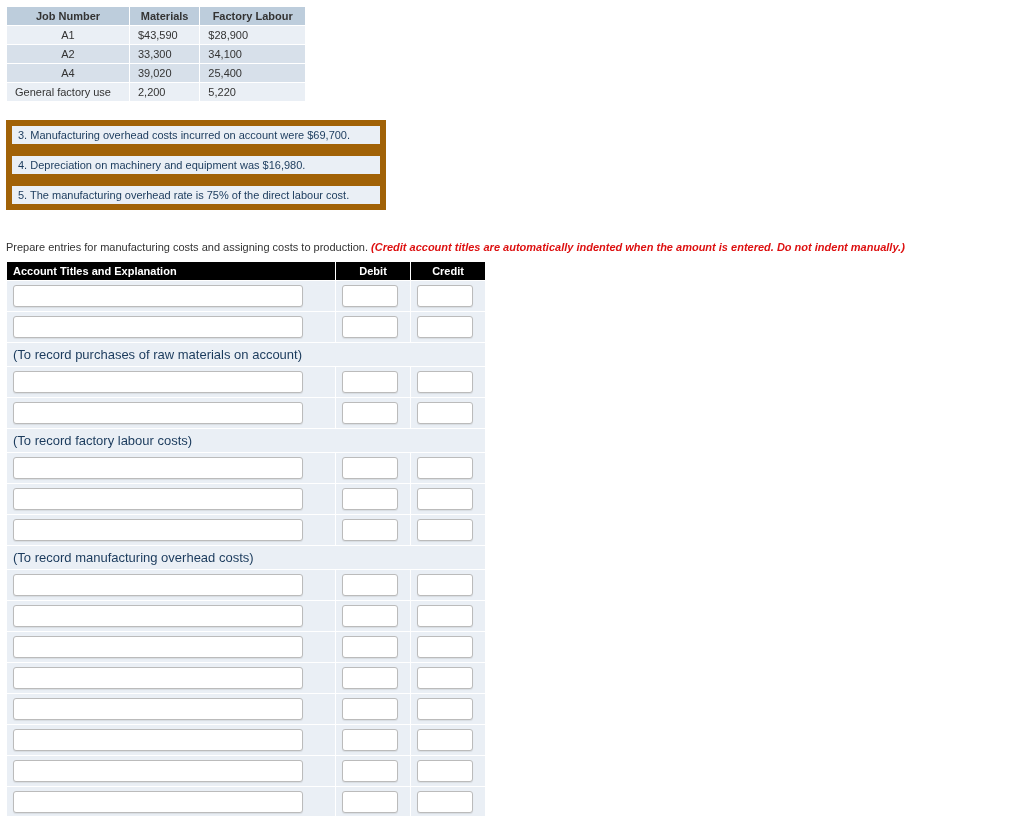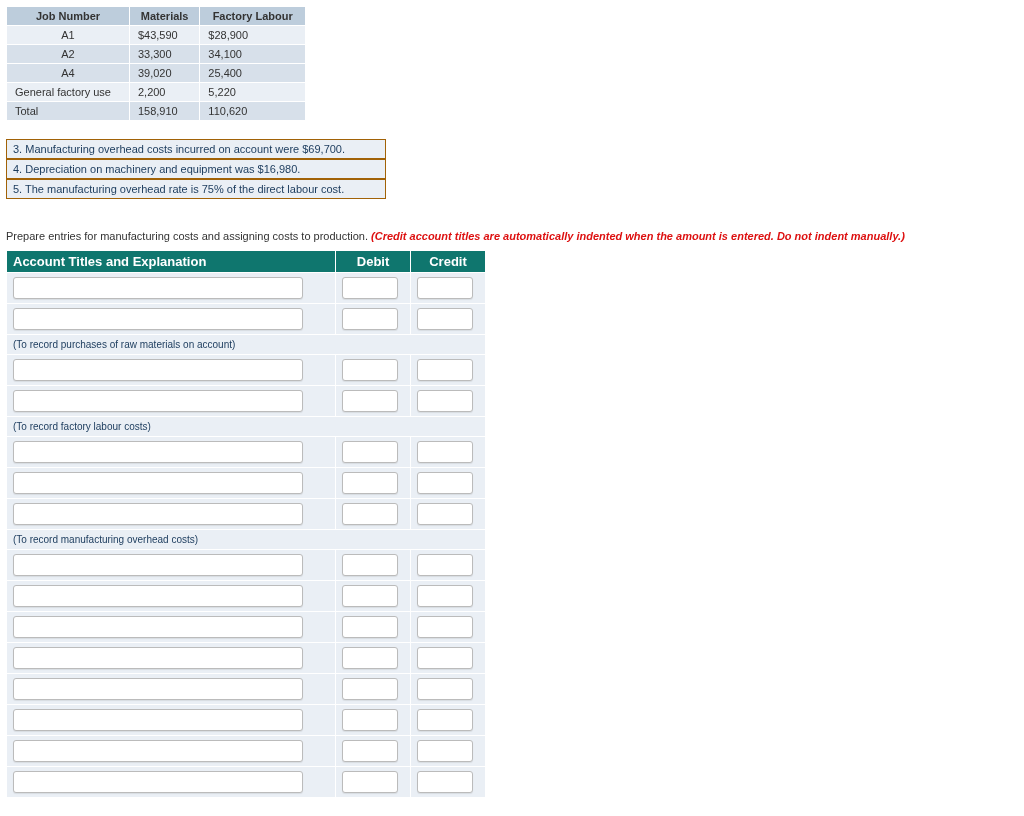--- a/index.html
+++ b/index.html
@@ -30,57 +30,57 @@
   .cost-table td:first-child { text-align: center; }
   .cost-table tr.odd td { background: #eaeff5; }
   .cost-table tr.even td { background: #d7e0ea; }
   .cost-table tr.general td:first-child { text-align: left; }
   .notes {
     margin-top: 18px;
     width: 380px;
   }
   .notes div {
     background: #eaeff5;
-    border: 1px solid #a16207;
+    border: 6px solid #a16207;
     padding: 3px 6px;
     color: #1a3a5c;
   }
   .instruction {
     margin-top: 31px;
     font-size: 11px;
     color: #333;
   }
   .instruction .red {
     color: #d11;
     font-style: italic;
     font-weight: bold;
   }
   .entry-table {
     margin-top: 8px;
     border-collapse: collapse;
     width: 480px;
   }
   .entry-table th {
-    background: #0f766e;
+    background: #000000;
     color: #fff;
     font-weight: bold;
     text-align: left;
     padding: 3px 6px;
     border: 1px solid #fff;
-    font-size: 13px;
+    font-size: 11px;
   }
   .entry-table th.center { text-align: center; }
   .entry-table td {
     background: #eaeff5;
     padding: 4px 6px;
     border: 1px solid #fff;
   }
   .entry-table td.desc {
     color: #1a3a5c;
-    font-size: 10px;
+    font-size: 13px;
   }
   .entry-table input[type="text"] {
     border: 1px solid #bbb;
     border-radius: 3px;
     padding: 4px;
     font-size: 11px;
     background: #fff;
     box-shadow: 0 1px 1px rgba(0,0,0,0.08);
   }
   .acct-input { width: 290px; }
@@ -109,25 +109,20 @@
   <tr class="even">
         <td>A4</td>
         <td>39,020</td>
         <td>25,400</td>
       </tr>
   <tr class="odd general">
         <td>General factory use</td>
         <td>2,200</td>
         <td>5,220</td>
       </tr>
-  <tr class="even general">
-        <td>Total</td>
-        <td>158,910</td>
-        <td>110,620</td>
-      </tr>
 </tbody>
   </table>
 
 <div class="notes">
   <div>3. Manufacturing overhead costs incurred on account were $69,700.</div>
   <div>4. Depreciation on machinery and equipment was $16,980.</div>
   <div>5. The manufacturing overhead rate is 75% of the direct labour cost.</div>
 </div>
 
 <div class="instruction">

